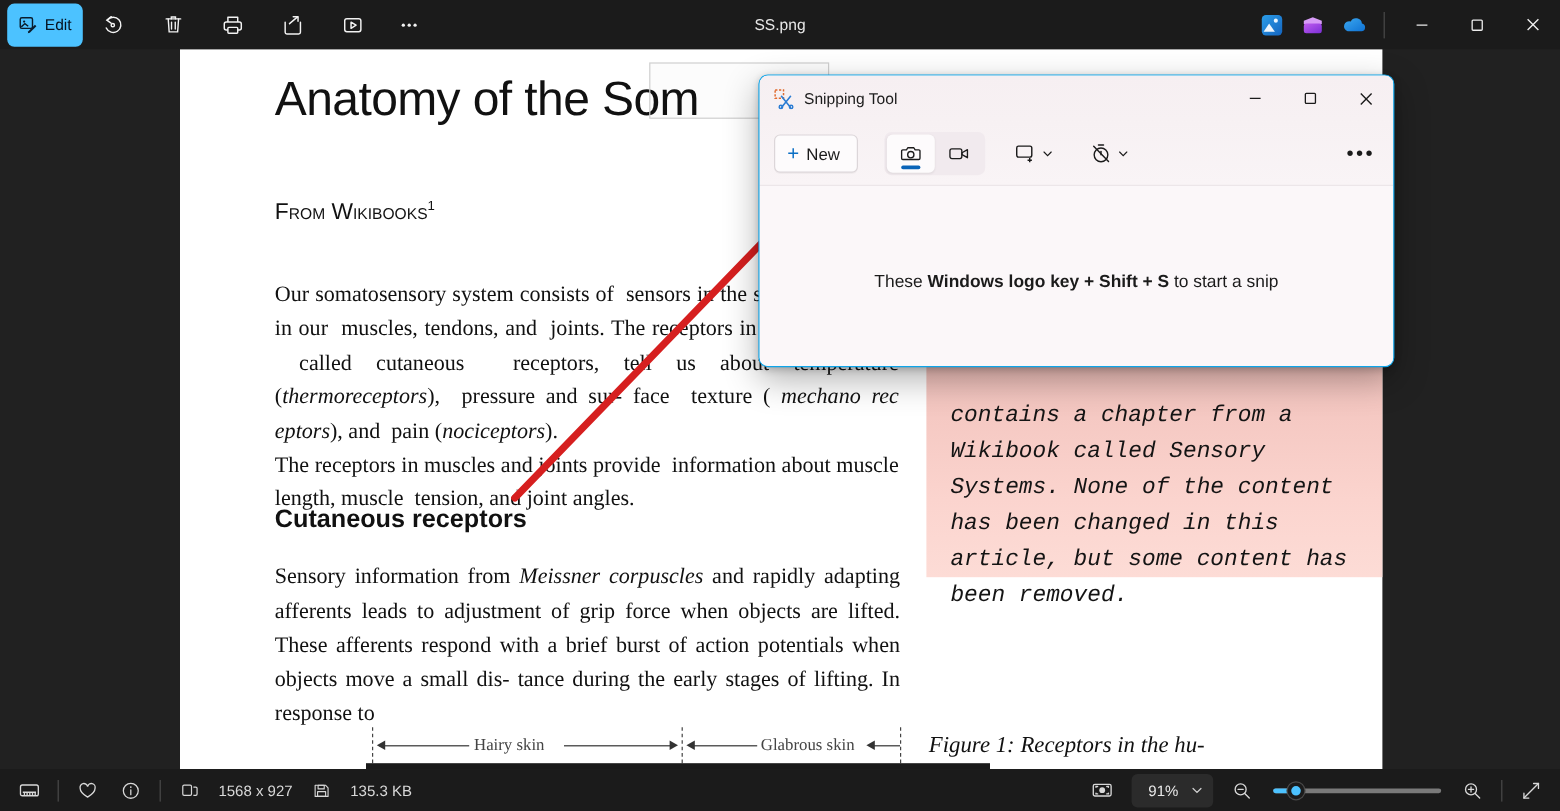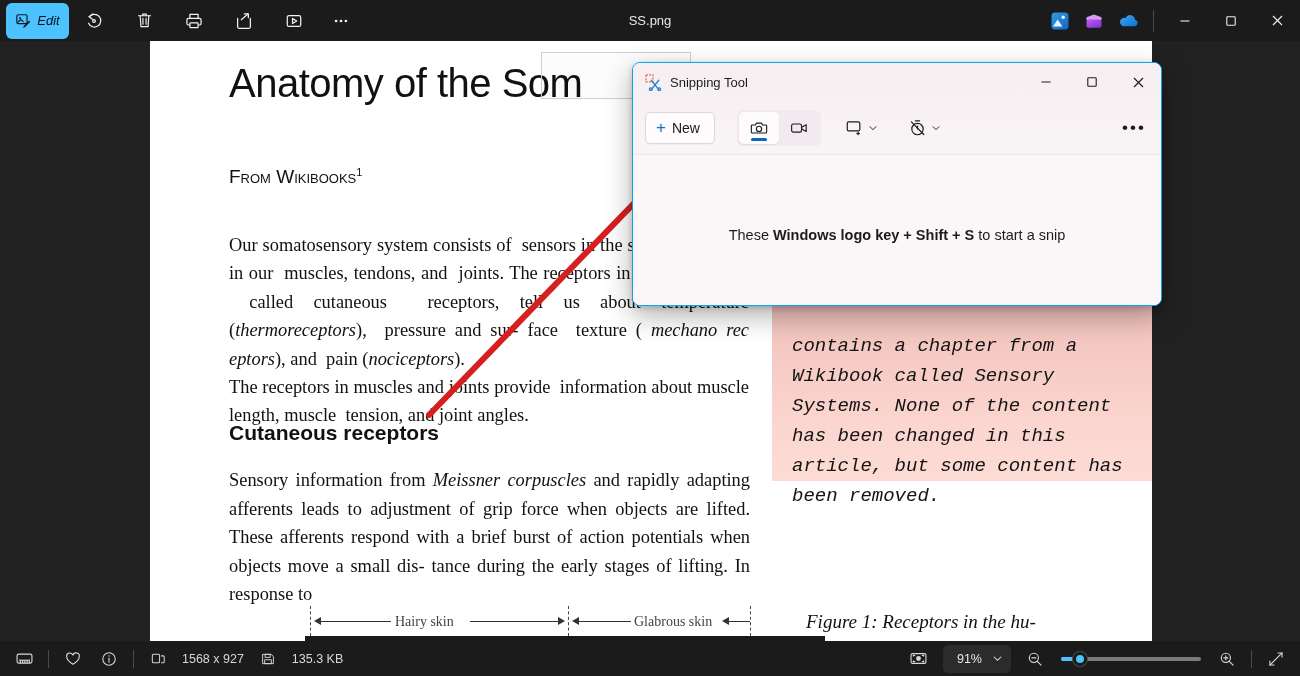--- a/index.html
+++ b/index.html
@@ -24,21 +24,21 @@
   }
   .edit-btn {
     margin-left: 6px;
     height: 36px; width: 63px;
     background: #4cc2ff;
     border-radius: 6px;
     display: flex; align-items: center; justify-content: center;
     gap: 5px;
     cursor: pointer;
   }
-  .edit-btn .lbl { font-size: 13px; color: #061322; font-style: italic; }
+  .edit-btn .lbl { font-size: 13px; color: #061322; }
   .tb-icon {
     width: 50px; height: 36px;
     display: flex; align-items: center; justify-content: center;
     color: #f2f2f2;
     cursor: pointer; border-radius: 5px;
   }
   .tb-icon.small { width: 44px; }
   .title-center {
     position: absolute; left: 0; right: 0; top: 0; height: 41px;
     display: flex; align-items: center; justify-content: center;
@@ -148,21 +148,21 @@
     background: linear-gradient(180deg, #e5b0ad 0%, #f2c3bd 35%, #fbd4ce 75%, #fddcd6 100%);
   }
   .pink-box .txt {
     position: absolute; left: 20px; top: 110px;
     width: 345px;
     font-family: Liberation Mono, monospace;
     font-style: italic; font-size: 19px; line-height: 30px;
     color: #141414;
   }
   .fig-cap {
-    position: absolute; left: 656px; top: 570px;
+    position: absolute; left: 624px; top: 570px;
     width: 330px;
     font-family: "Liberation Serif", serif;
     font-style: italic; font-size: 19px; color: #111;
   }
 
   
   .red-arrow {
     position: absolute; left: 0; top: 0;
     width: 1300px; height: 600px;
     pointer-events: none;

